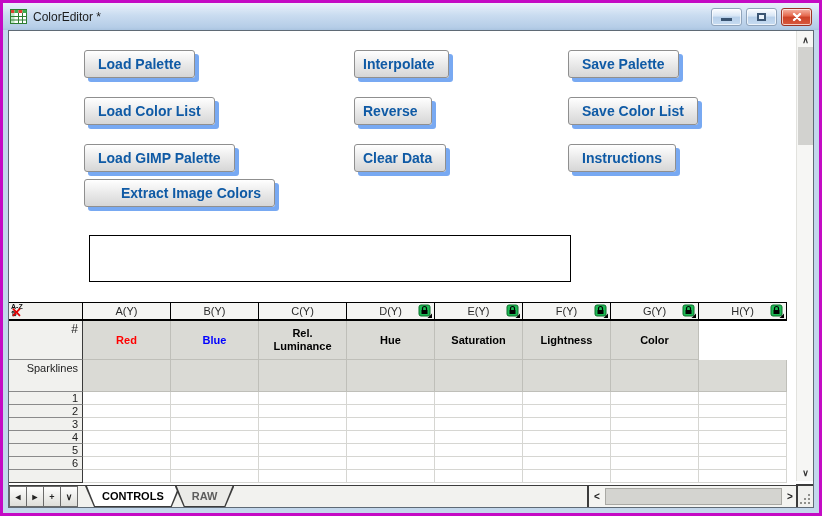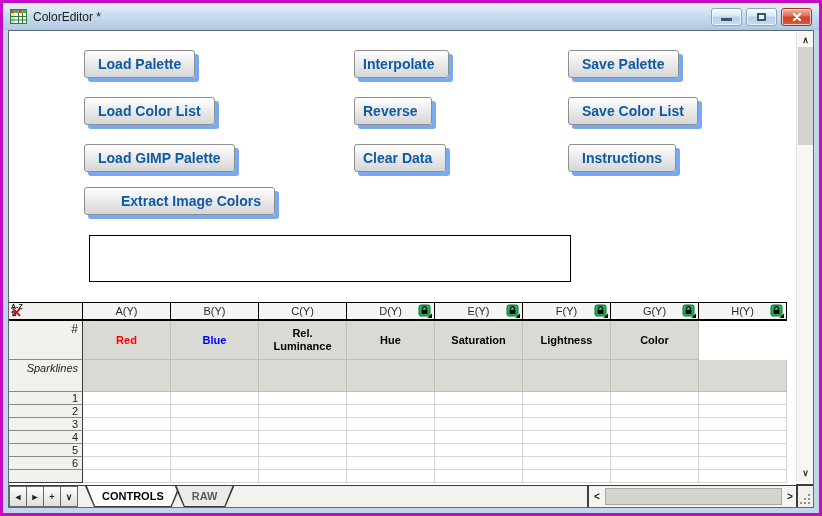--- a/index.html
+++ b/index.html
@@ -45,21 +45,21 @@
   .btn {
     position:absolute; height:28px; padding:0 13px;
     border:1px solid #8f8f8f; border-radius:3px;
     background:linear-gradient(#ffffff, #ececec 45%, #d6d6d6);
     font-size:14px; font-weight:bold; color:#0f5aa5;
     box-shadow:4px 4px 0 0 #78a9f2;
     display:flex; align-items:center; white-space:nowrap;
     cursor:pointer;
   }
   .bc1 { left:75px; }  .bc2 { left:345px;padding-left:8px; }  .bc3 { left:559px; }
-  .br1 { top:19px; }  .br2 { top:66px; }  .br3 { top:113px; }  .br4 { top:156px;padding-left:36px; }
+  .br1 { top:19px; }  .br2 { top:66px; }  .br3 { top:113px; }  .br4 { top:148px;padding-left:36px; }
 
   .listbox {
     position:absolute; left:80px; top:204px; width:482px; height:47px;
     background:#ffffff; border:1px solid #000000;
   }
 
   
   .sheet { position:absolute; left:0; top:271px; width:778px; font-size:11px; color:#222; }
   .srow { display:flex; }
 
@@ -79,21 +79,21 @@
     color:#2a2a2a;
   }
   .lock { position:absolute; right:2px; top:1px; width:14px; height:14px; }
 
   .rowhead {
     width:74px; background:#f1f1ee; flex:0 0 auto;
     border-right:1px solid #3a3a3a; border-bottom:1px solid #8a8a8a;
     text-align:right; padding-right:4px;
   }
   .lnrow .rowhead { height:39px; font-size:12px; padding-top:1px; }
-  .sprow .rowhead { height:32px; padding-top:2px;font-style:italic; }
+  .sprow .rowhead { height:32px; padding-top:2px; }
 
   .lncell {
     width:88px; height:39px; background:#dadad5; flex:0 0 auto;
     border-right:1px solid #bfbfb9; border-bottom:1px solid #bfbfb9;
     display:flex; align-items:center; justify-content:center; text-align:center;
     font-size:11px; font-weight:bold; line-height:13px; padding:0 3px;
   }
   .spark-area {
     width:704px; height:32px; background:#dadad5; flex:0 0 auto;
     border-bottom:1px solid #bfbfb9;

